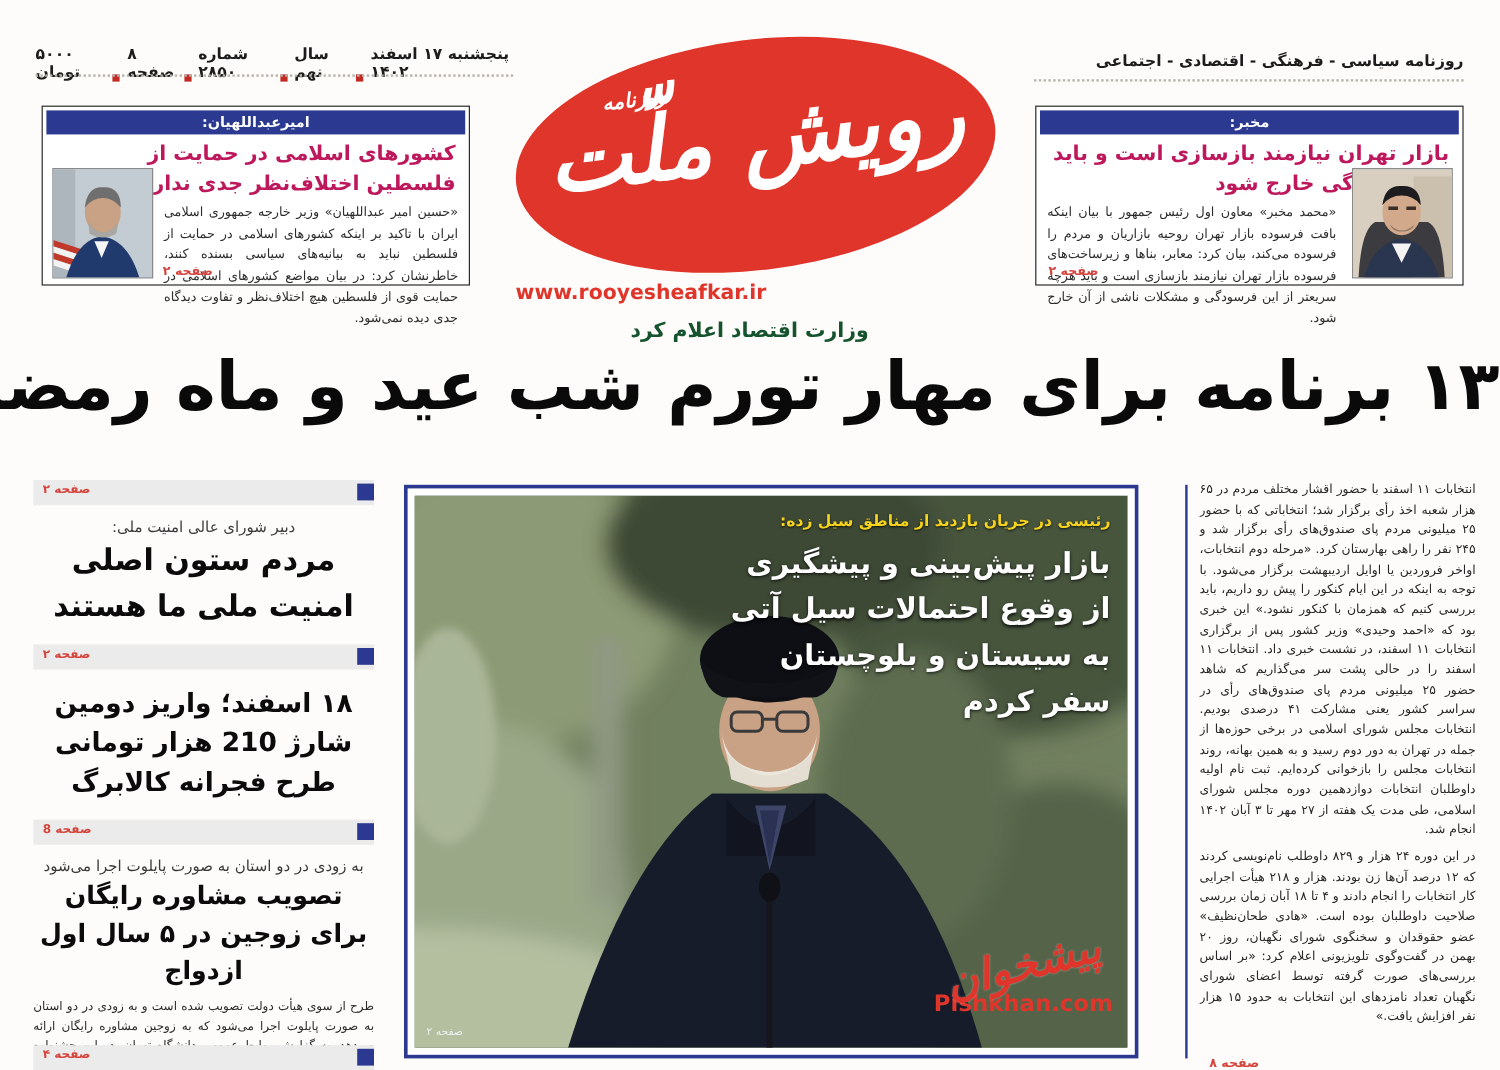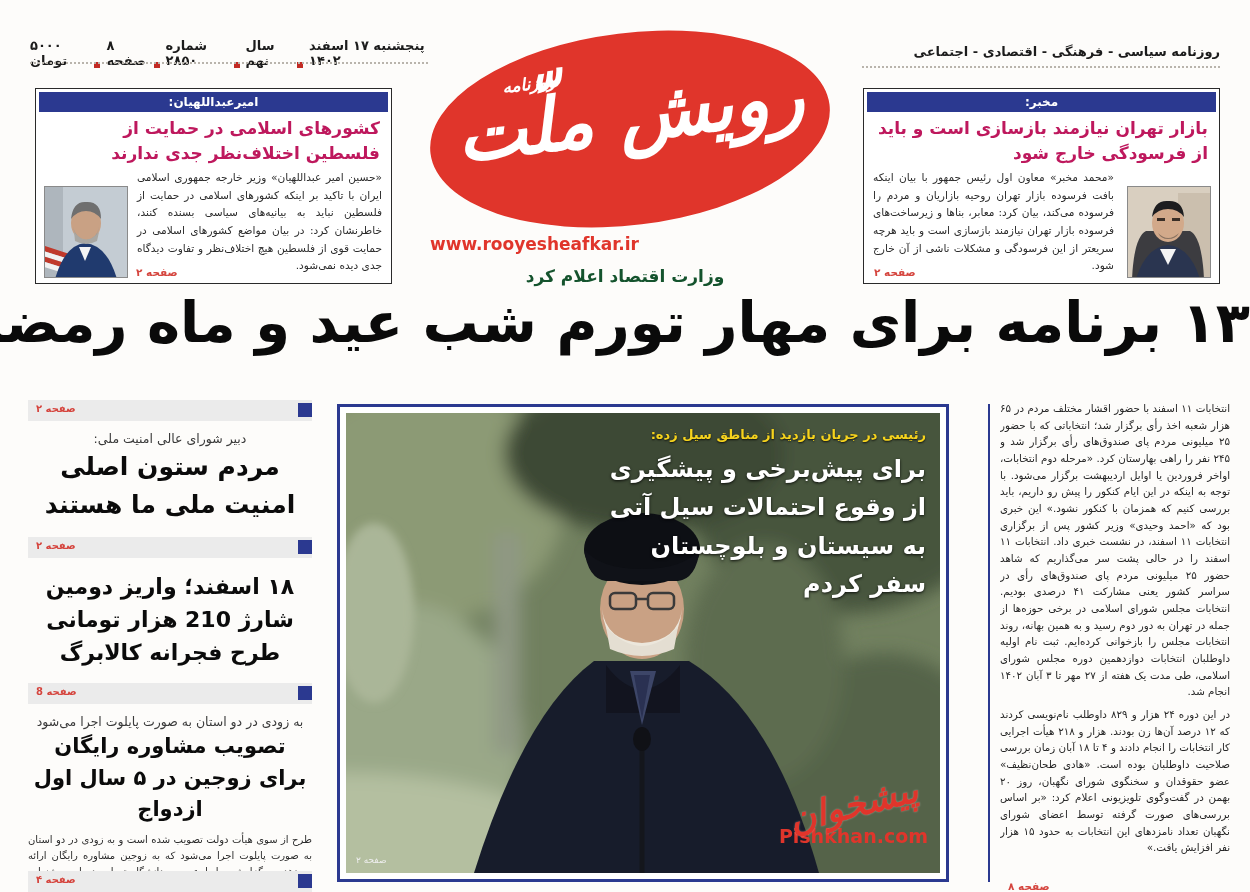--- a/index.html
+++ b/index.html
@@ -40,21 +40,21 @@
     color:#fff; font-size:74px; font-weight:bold; font-style:italic;
     transform:rotate(-7deg); letter-spacing:-3px; line-height:1;
   }
   .logo-site {
     position:absolute; bottom:2px; left:0; width:100%; text-align:left;
     color:#e0352b; font-weight:bold; font-size:17px; direction:ltr;
   }
 
   
   .newsbox {
-    position:absolute; top:88px; width:357px; height:196px;
+    position:absolute; top:88px; width:357px; height:150px;
     background:#fff; border:1px solid #2a2a2a; padding:3px;
   }
   .newsbox.left  { left:35px; }
   .newsbox.right { left:863px; }
   .ribbon {
     height:20px; background:#2b3990; color:#fff; font-size:12px; font-weight:bold;
     text-align:center; line-height:20px;
   }
   .nb-title {
     font-size:17px; font-weight:bold; color:#be185d; text-align:right;
@@ -301,21 +301,21 @@
         <ellipse cx="298" cy="136" rx="58" ry="36" fill="#0d0f14"></ellipse>
         <path d="M240,136 Q244,166 262,168 L334,168 Q352,166 356,136 Q340,156 298,156 Q256,156 240,136 Z" fill="#101218"></path>
         <rect x="266" y="180" width="26" height="16" rx="5" fill="none" stroke="#3a3a3a" stroke-width="2.5"></rect>
         <rect x="304" y="180" width="26" height="16" rx="5" fill="none" stroke="#3a3a3a" stroke-width="2.5"></rect>
         <line x1="292" y1="186" x2="304" y2="186" stroke="#3a3a3a" stroke-width="2.5"></line>
         <line x1="298" y1="460" x2="298" y2="330" stroke="#14161c" stroke-width="5"></line>
         <ellipse cx="298" cy="326" rx="9" ry="12" fill="#101116"></ellipse>
       </svg>
       <div class="photo-caption">
         <div class="pc-kicker">رئیسی در جریان بازدید از مناطق سیل زده:</div>
-        <div class="pc-line">برای پیش‌برخی و پیشگیری</div>
+        <div class="pc-line">بازار پیش‌بینی و پیشگیری</div>
         <div class="pc-line">از وقوع احتمالات سیل آتی</div>
         <div class="pc-line">به سیستان و بلوچستان سفر کردم</div>
       </div>
       <div class="watermark">
         <span class="wm-fa">پیشخوان</span>
         <span class="wm-en">Pishkhan.com</span>
       </div>
       <div class="photo-tag">صفحه ۲</div>
     </div>
   </div>

